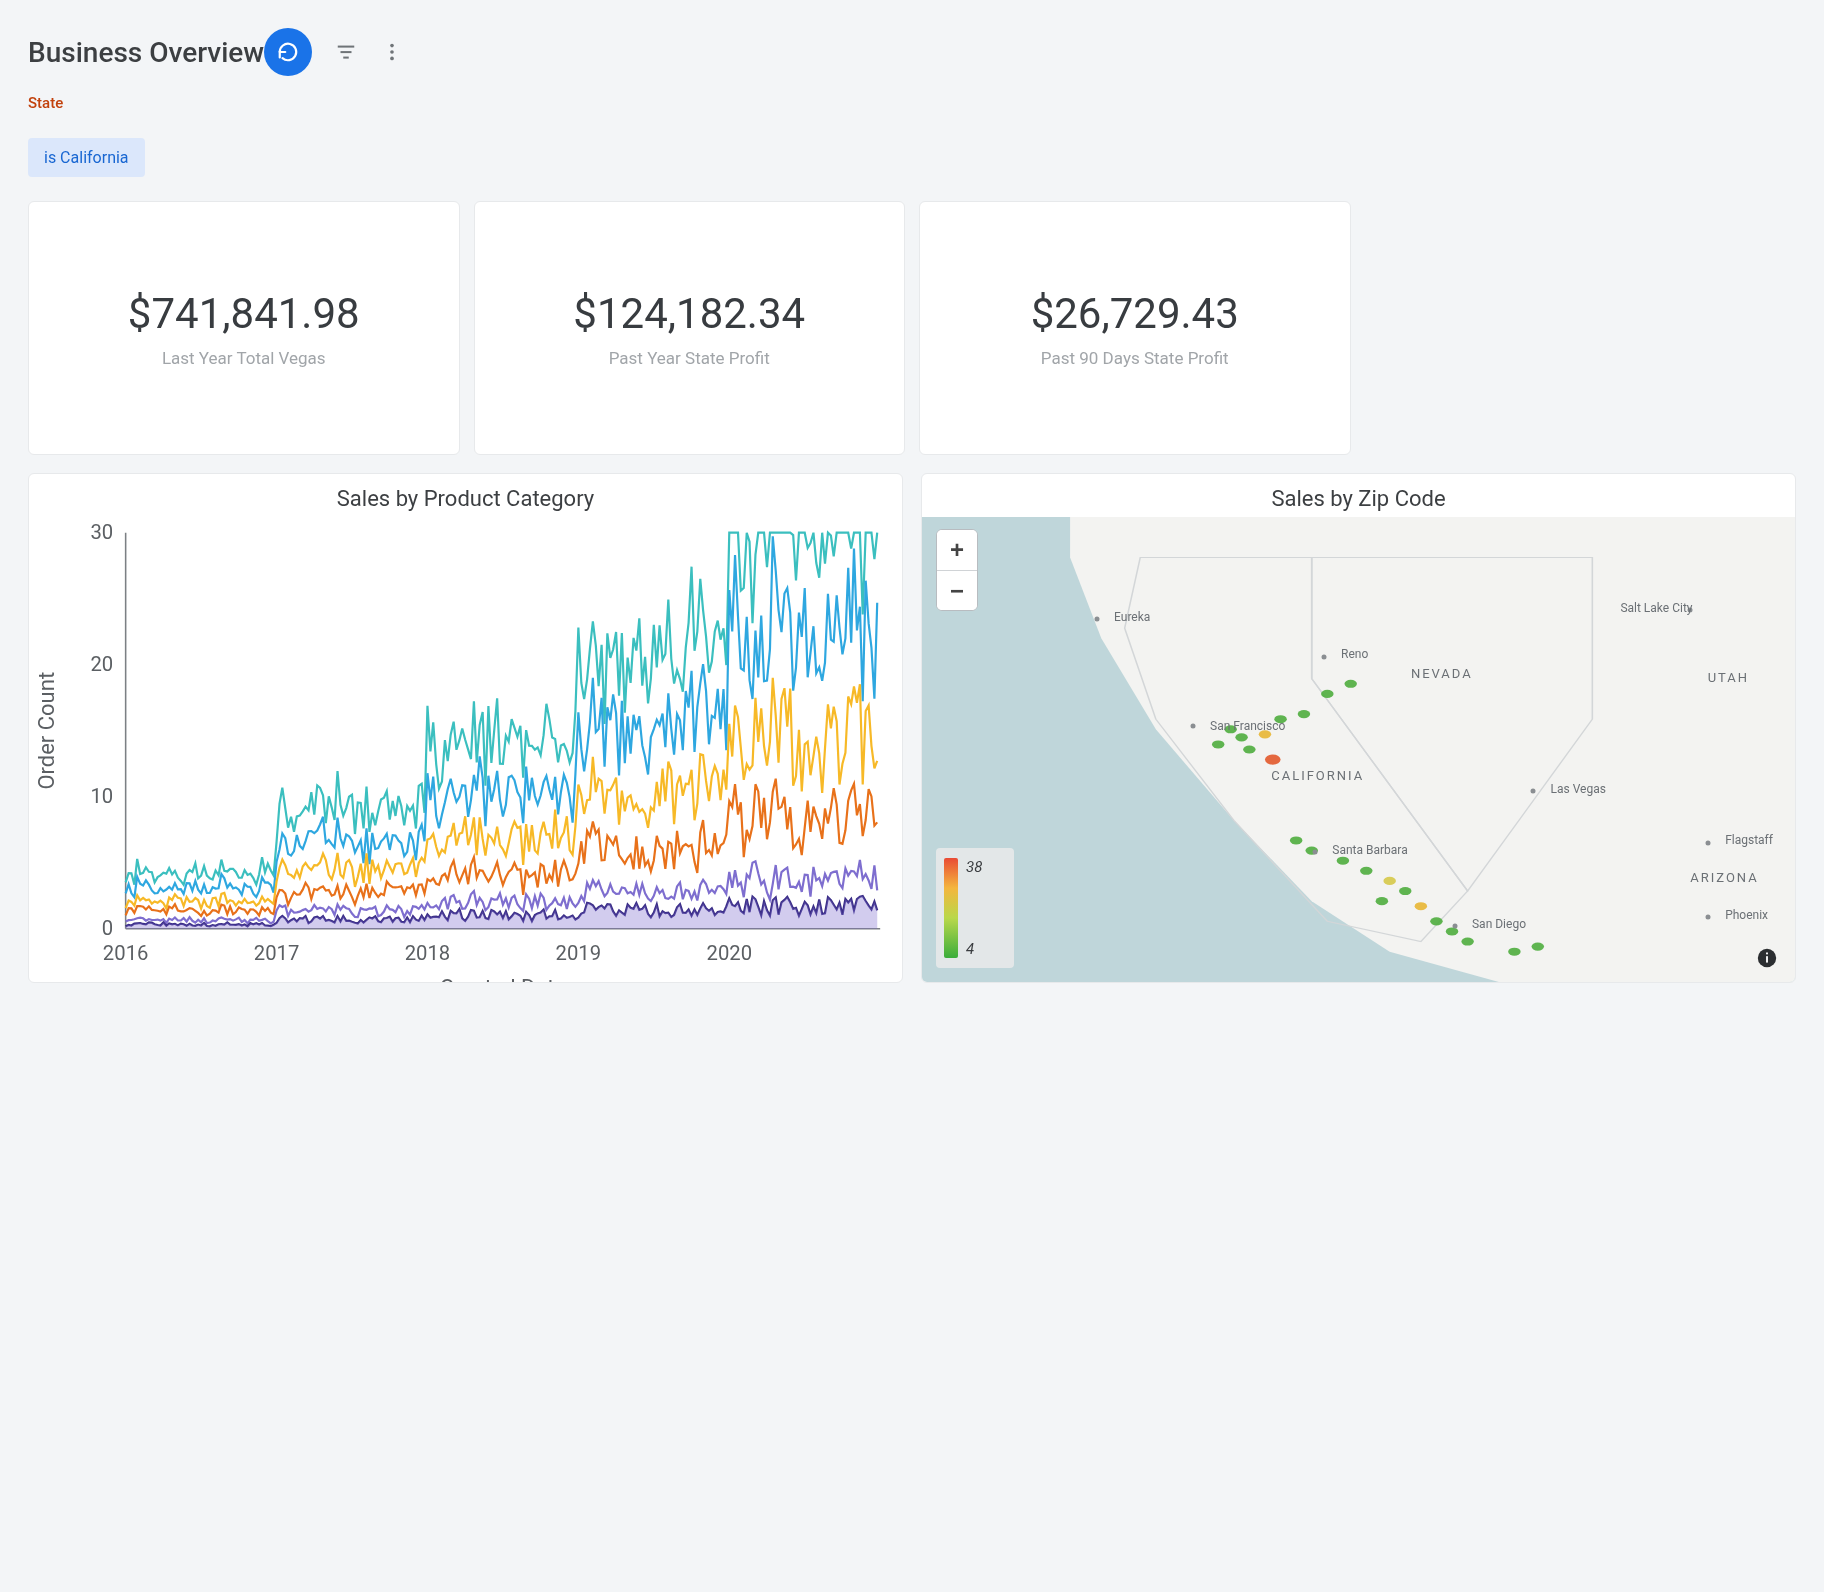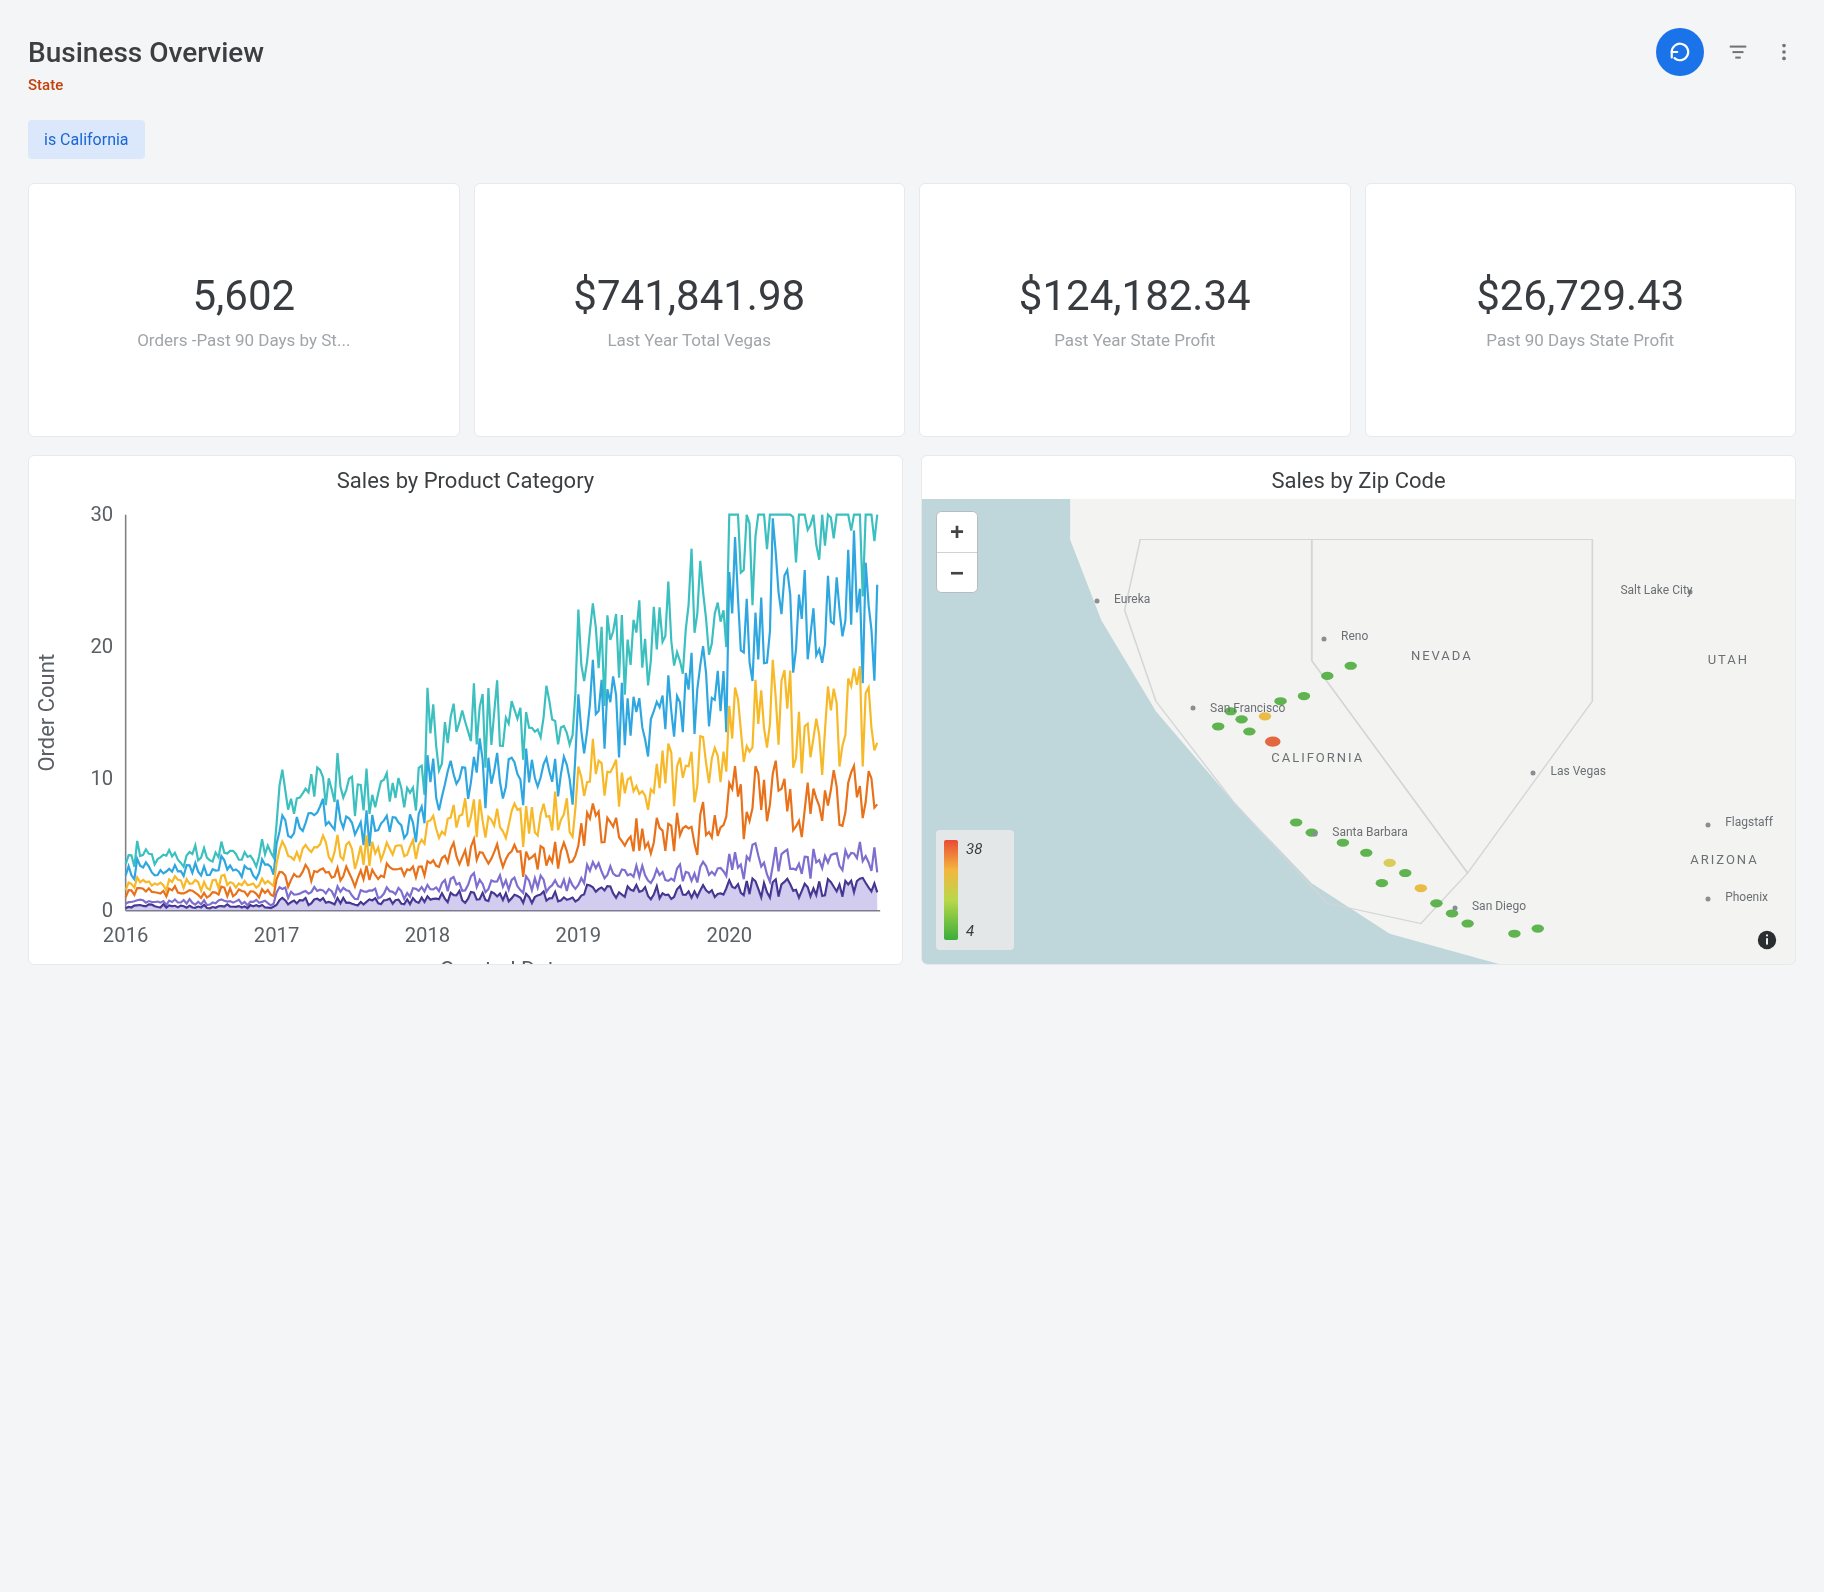--- a/index.html
+++ b/index.html
@@ -6,21 +6,22 @@
   html, body { width: 100%; height: 100%; }
   body {
     font-family: "Google Sans", "Roboto", "Helvetica Neue", Arial, sans-serif;
     background: #f3f5f7;
     color: #383c40;
     padding: 28px 28px 20px 28px;
   }
   .header {
     display: flex;
     align-items: center;
-    justify-content: space-between;
+    justify-content: flex-start;
+    margin-bottom: 18px;
   }
   .header h1 { font-size: 28px; font-weight: 500; color: #3c3f42; }
   .header-actions { display: flex; align-items: center; gap: 22px; }
   .refresh-btn {
     width: 48px; height: 48px; border-radius: 50%;
     background: #1a73e8; display: flex; align-items: center; justify-content: center;
     color: #fff; cursor: pointer;
   }
   .icon-btn { color: #6f7478; cursor: pointer; display:flex; align-items:center; justify-content:center; width:24px; }
 
@@ -144,24 +145,20 @@
     </div>
   </div>
 </div>
 
 <div class="filter-section">
   <div class="filter-label">State</div>
   <div class="filter-chip">is California</div>
 </div>
 
 <div class="kpi-row">
-  <div class="kpi-card">
-    <div class="kpi-value">5,602</div>
-    <div class="kpi-label">Orders -Past 90 Days by St...</div>
-  </div>
   <div class="kpi-card">
     <div class="kpi-value">$741,841.98</div>
     <div class="kpi-label">Last Year Total Vegas</div>
   </div>
   <div class="kpi-card">
     <div class="kpi-value">$124,182.34</div>
     <div class="kpi-label">Past Year State Profit</div>
   </div>
   <div class="kpi-card">
     <div class="kpi-value">$26,729.43</div>

